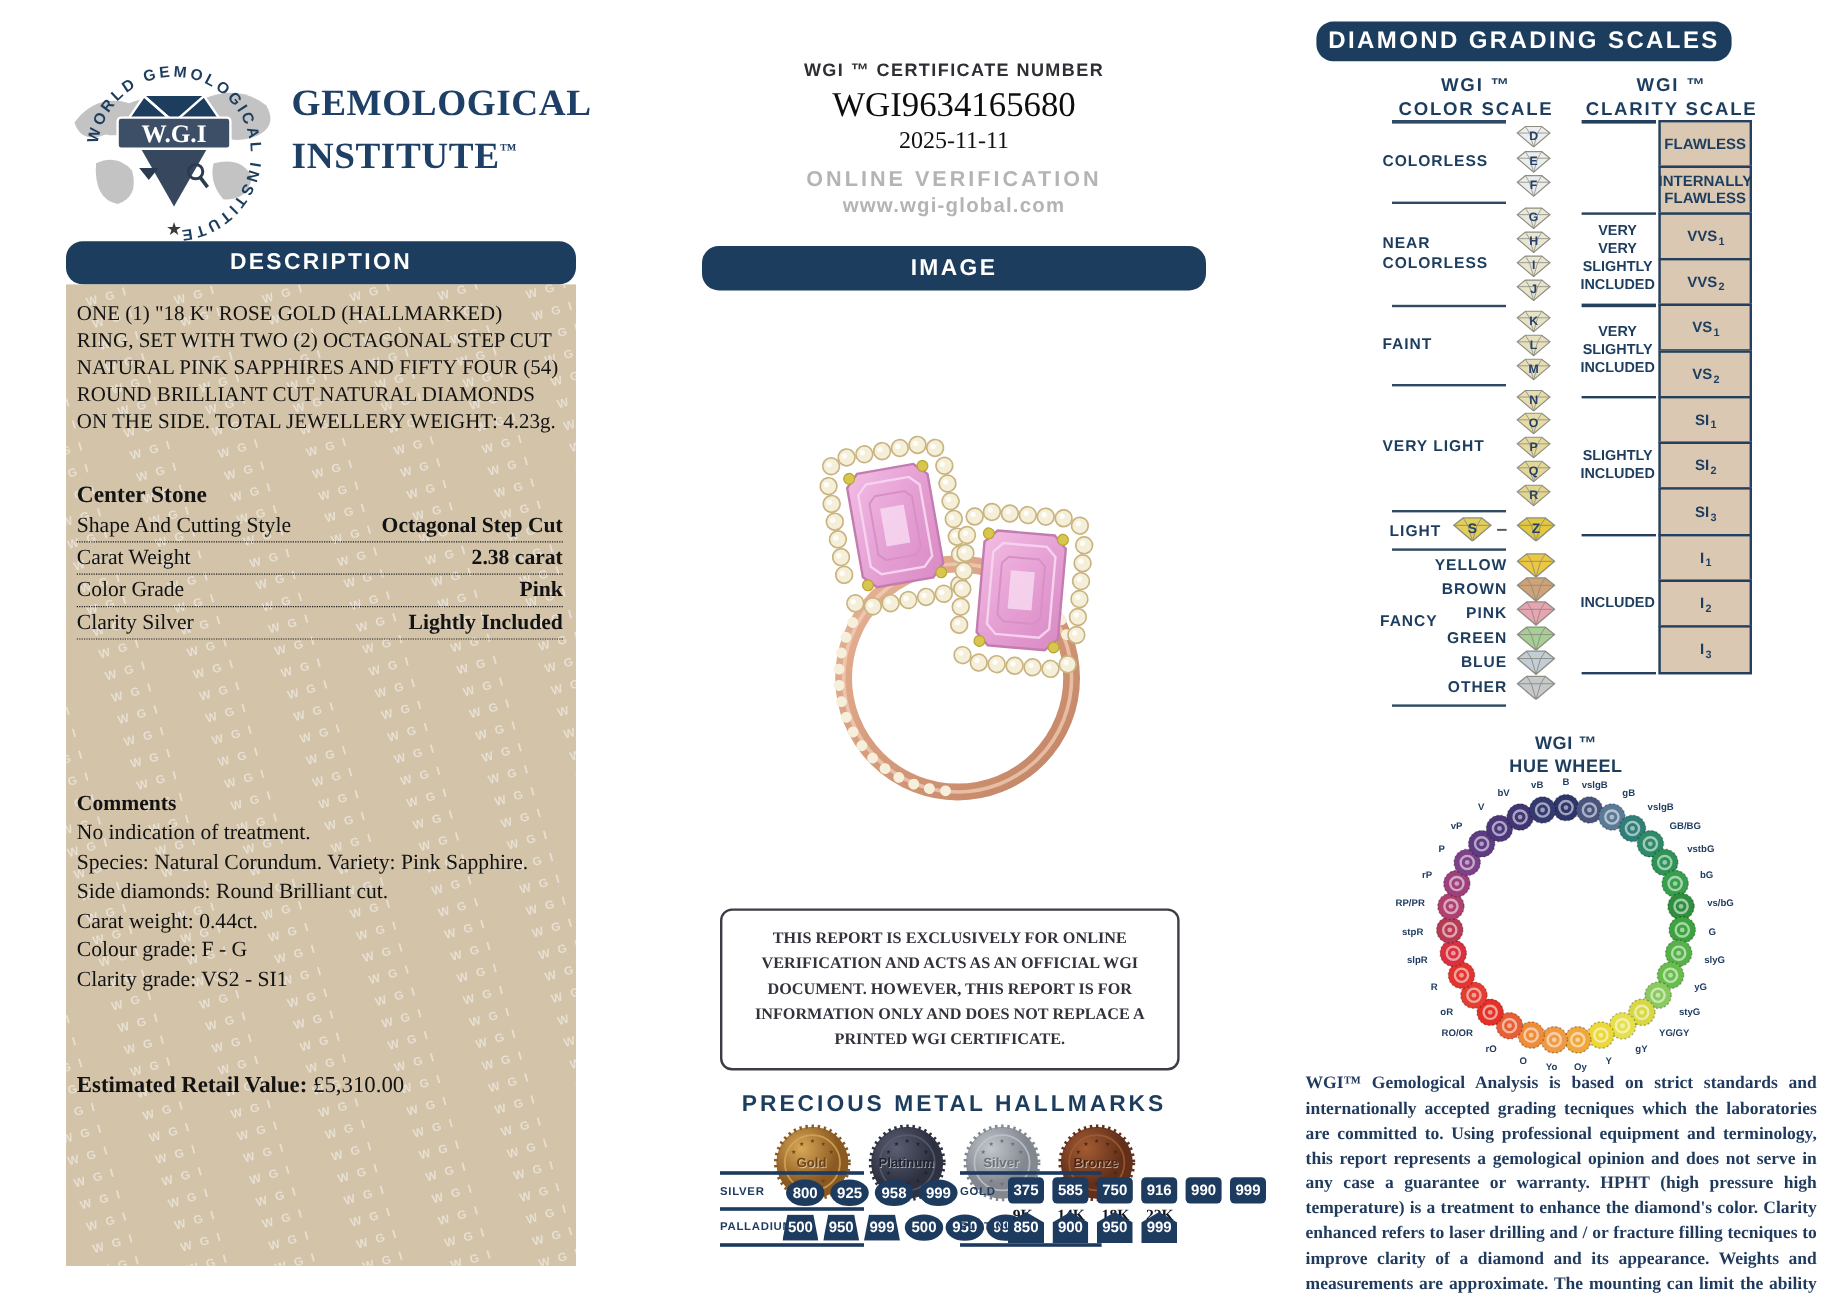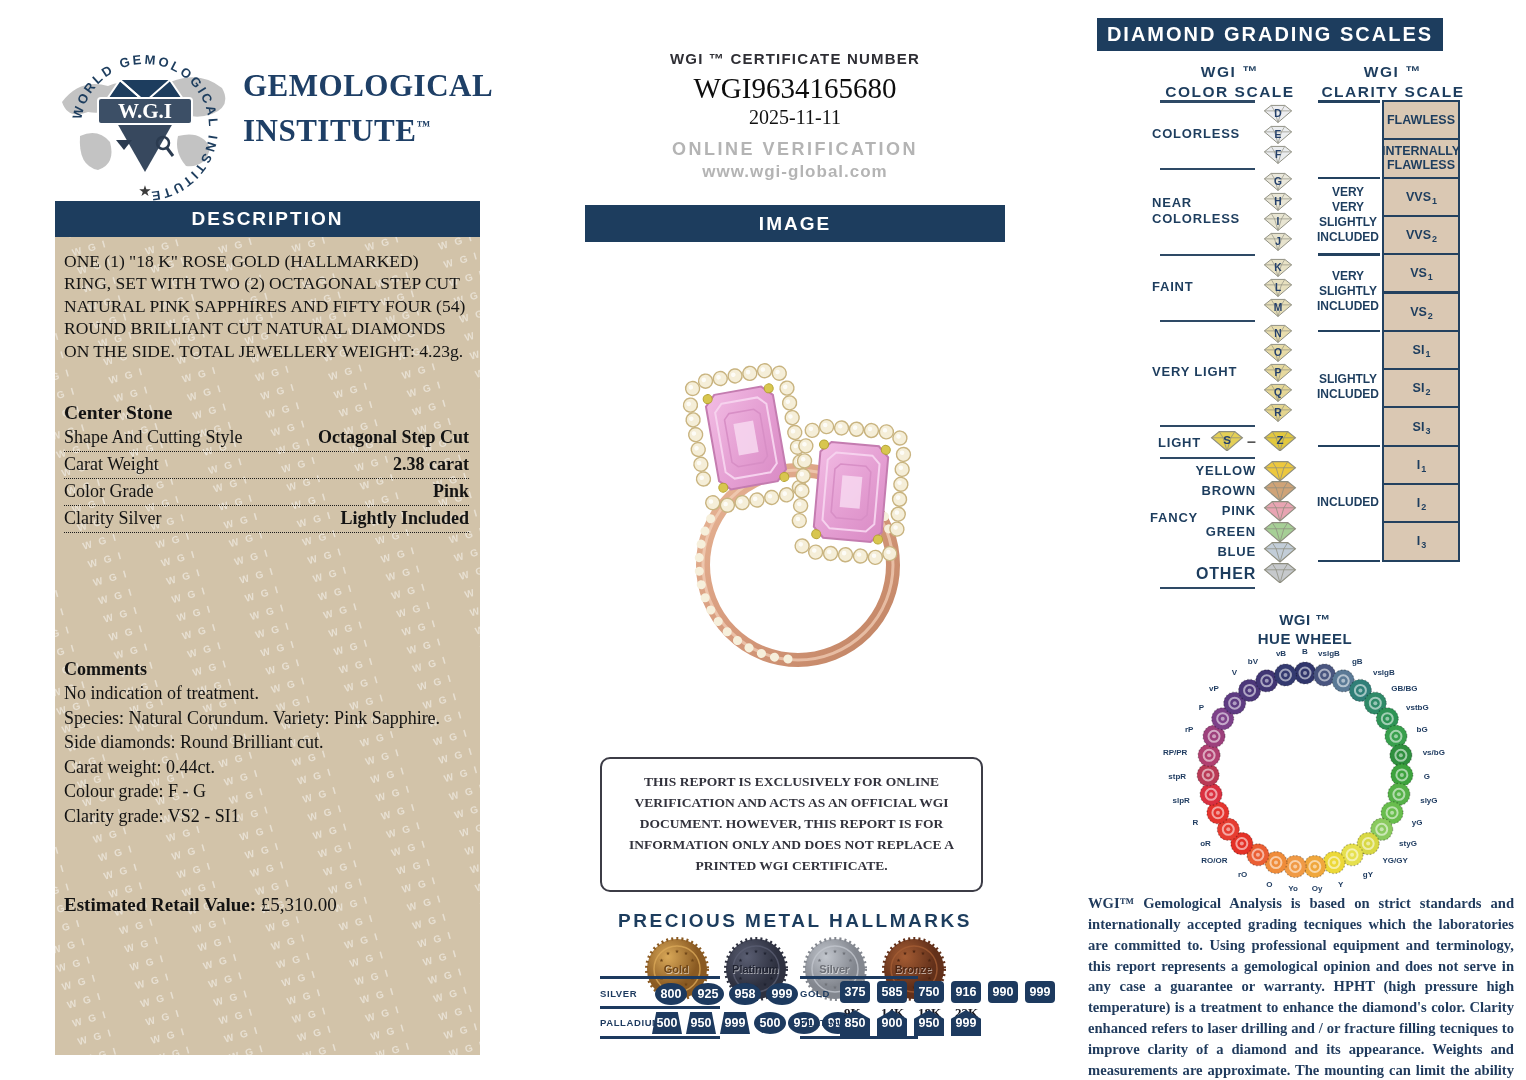--- a/index.html
+++ b/index.html
@@ -1,20 +1,20 @@
 <!DOCTYPE html>
 <html><head>
 <meta charset="utf-8">
 <style>
   html,body{margin:0;padding:0;}
   body{width:1526px;height:1080px;background:#ffffff;position:relative;overflow:hidden;
        font-family:"Liberation Sans",sans-serif;-webkit-font-smoothing:antialiased;}
   .abs{position:absolute;}
   .bar{background:#1d3d5e;color:#ffffff;font-weight:bold;display:flex;align-items:center;justify-content:center;
-       letter-spacing:2px;font-size:19px;}
+       letter-spacing:2px;font-size:19px;border-radius:14px;}
 
   
   #org-title{left:243px;top:66px;font-family:"Liberation Serif",serif;font-weight:bold;color:#1e3f66;
              font-size:31px;line-height:40px;letter-spacing:.5px;}
   #org-title sup{font-size:14px;}
   #desc-bar{left:55px;top:201px;width:425px;height:36px;}
   #left-panel{left:55px;top:237px;width:425px;height:818px;background:#d2c3a9;overflow:hidden;}
   #wm-layer{position:absolute;left:-45%;top:-8%;width:220%;height:140%;transform:rotate(-16deg);
             color:rgba(255,255,255,.48);font-size:10px;font-weight:bold;letter-spacing:7px;word-spacing:20px;
             line-height:19px;pointer-events:none;}
@@ -599,21 +599,21 @@
       <polygon points="6,1 16,1 21,5 11,13.5 1,5" fill="#a6cf96" stroke="#8e8e80" stroke-width="0.7"></polygon>
       <polyline points="1,5 21,5" stroke="#8e8e80" stroke-width="0.5" fill="none"></polyline>
       <polyline points="6,1 8.5,5 11,13.5 13.5,5 16,1" stroke="#8e8e80" stroke-width="0.5" fill="none"></polyline>
     </svg>
     <div style="position: absolute; right: 66px; top: 444.1px; font-weight: bold; color: rgb(29, 61, 94); font-size: 13px; letter-spacing: 0.8px;">BLUE</div>
     <svg width="34" height="21.76" viewBox="0 0 22 14" style="position: absolute; left: 113px; top: 441.1px;">
       <polygon points="6,1 16,1 21,5 11,13.5 1,5" fill="#c2cdd8" stroke="#8e8e80" stroke-width="0.7"></polygon>
       <polyline points="1,5 21,5" stroke="#8e8e80" stroke-width="0.5" fill="none"></polyline>
       <polyline points="6,1 8.5,5 11,13.5 13.5,5 16,1" stroke="#8e8e80" stroke-width="0.5" fill="none"></polyline>
     </svg>
-    <div style="position: absolute; right: 66px; top: 464.5px; font-weight: bold; color: rgb(29, 61, 94); font-size: 16px; letter-spacing: 0.8px; margin-left: 46px;">OTHER</div>
+    <div style="position: absolute; right: 66px; top: 464.5px; font-weight: bold; color: rgb(29, 61, 94); font-size: 13px; letter-spacing: 0.8px; margin-left: 46px;">OTHER</div>
     <svg width="34" height="21.76" viewBox="0 0 22 14" style="position: absolute; left: 113px; top: 461.5px;">
       <polygon points="6,1 16,1 21,5 11,13.5 1,5" fill="#c6c9cc" stroke="#8e8e80" stroke-width="0.7"></polygon>
       <polyline points="1,5 21,5" stroke="#8e8e80" stroke-width="0.5" fill="none"></polyline>
       <polyline points="6,1 8.5,5 11,13.5 13.5,5 16,1" stroke="#8e8e80" stroke-width="0.5" fill="none"></polyline>
     </svg>
     <div class="cs-rule" style="top: 486.9px;"></div>
   </div>
 <div class="abs" id="clarity-scale">
     <div class="cl-rule" style="top: 0px;"></div>
     <div class="cl-cell" style="top: 0px; height: 40.3px;">

